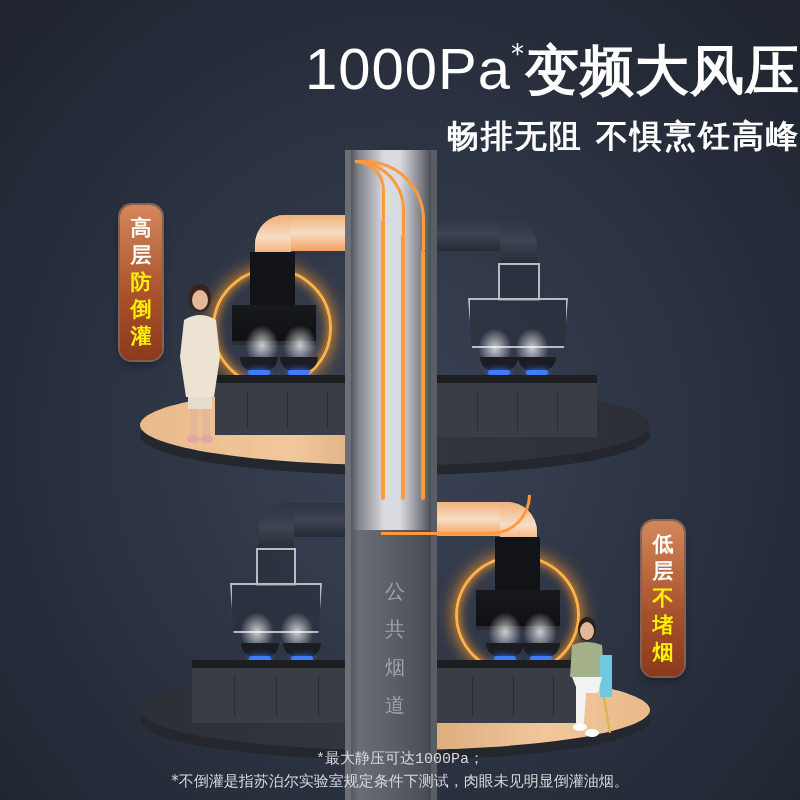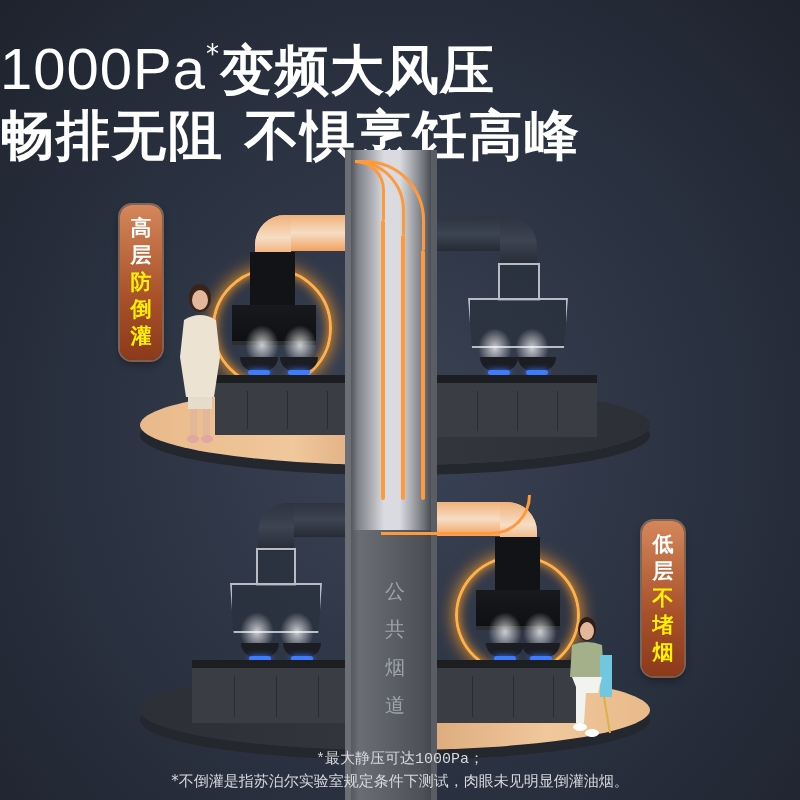--- a/index.html
+++ b/index.html
@@ -3,27 +3,27 @@
 <meta charset="utf-8">
 <style>
   * { margin:0; padding:0; box-sizing:border-box; }
   html, body { width:800px; height:800px; overflow:hidden; }
   body {
     background: radial-gradient(ellipse at 50% 55%, #3a4356 0%, #2a3140 55%, #1e232d 100%);
     font-family: "DejaVu Sans", "Liberation Sans", sans-serif;
     position: relative;
   }
   .headline {
-    position:absolute; left:0; top:22px; width:800px; text-align:left; color:#fff;
+    position:absolute; left:0; top:22px; width:800px; text-align:right; color:#fff;
     font-weight:bold;
   }
   .headline .l1 { font-size:54px; line-height:64px; letter-spacing:1px; }
   .headline .l1 .num { font-family:"Liberation Sans", sans-serif; font-weight:normal; font-size:58px; }
   .headline .l1 sup { font-size:26px; vertical-align: 26px; font-weight:normal; }
-  .headline .l2 { font-size:54px; line-height:62px; margin-top:2px; letter-spacing:2px; }
+  .headline .l2 { font-size:32px; line-height:62px; margin-top:2px; letter-spacing:2px; }
 
   
   .shaft {
     position:absolute; left:345px; top:150px; width:92px; height:650px;
     background: linear-gradient(90deg, #55595f 0%, #6a6e74 10%, #5c6066 50%, #4d5157 90%, #44484e 100%);
     border-left: 6px solid #6c7076; border-right: 6px solid #5a5e64;
   }
   .shaft-label {
     position:absolute; left:380px; top:572px; width:30px;
     color:#9ea3a8; font-size:20px; line-height:38px; text-align:center;

